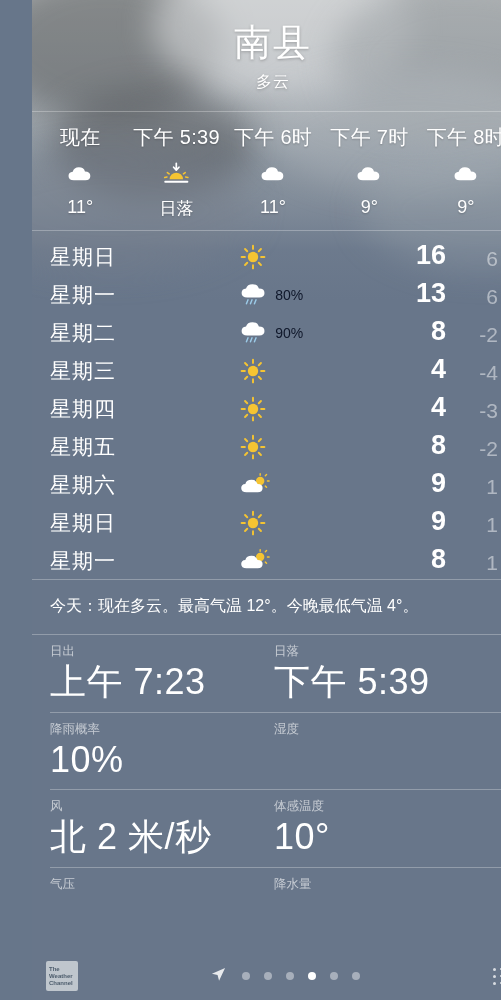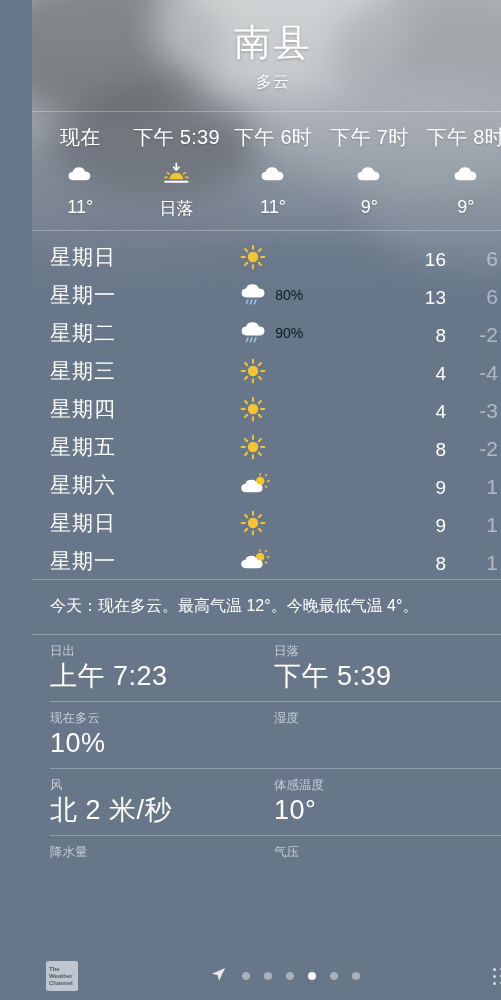--- a/index.html
+++ b/index.html
@@ -51,32 +51,32 @@
   .hour .htemp{font-size:18px;font-weight:500;text-shadow:0 1px 2px rgba(0,0,0,.22);}
   .hour .htemp.word{font-weight:300;font-size:17px;}
   .icon-wrap{height:28px;display:flex;align-items:center;justify-content:center;}
 
   
   .daily{padding:2px 0 4px 0;}
   .drow{display:flex;align-items:flex-end;height:38px;padding:0 16px 0 18px;}
   .dday{font-size:21px;font-weight:300;width:130px;letter-spacing:1px;}
   .dmid{flex:1;display:flex;align-items:center;justify-content:flex-start;padding-left:60px;gap:8px;}
   .dpop{font-size:14px;font-weight:500;color:#0f172a;}
-  .dhigh{width:52px;text-align:right;font-size:19px;font-weight:400;}
+  .dhigh{width:52px;text-align:right;font-size:27px;font-weight:700;}
   .dlow{width:52px;text-align:right;font-size:21px;font-weight:300;color:rgba(255,255,255,0.48);}
 
   
   .summary{padding:14px 18px 16px 18px;font-size:16px;line-height:1.55;font-weight:300;}
 
   
   .details{padding:0 0 0 0;}
   .drow2{display:flex;padding:0 16px 0 18px;}
   .dcell{flex:1;padding:8px 0 9px 0;}
   .dlabel{font-size:12.5px;font-weight:300;color:rgba(255,255,255,0.62);margin-bottom:1px;}
-  .dvalue{font-size:27px;font-weight:300;letter-spacing:.5px;line-height:1.15;}
+  .dvalue{font-size:36px;font-weight:300;letter-spacing:.5px;line-height:1.15;}
 
   
   .bottombar{position:absolute;left:0;bottom:0;width:501px;height:48px;
              display:flex;align-items:center;padding:0 14px;box-sizing:border-box;z-index:3;}
   .tw-logo{width:32px;height:30px;background:rgba(215,220,224,0.78);border-radius:2px;
            display:flex;flex-direction:column;justify-content:center;padding:2px 3px;box-sizing:border-box;}
   .tw-logo span{font-size:6px;line-height:7px;color:#4b5b6b;font-weight:700;}
   .dots{flex:1;display:flex;align-items:center;justify-content:center;gap:14px;}
   .dot{width:8px;height:8px;border-radius:50%;background:rgba(255,255,255,0.42);}
   .dot.active{background:#ffffff;}
@@ -369,46 +369,46 @@
             <div class="dvalue">上午 7:23</div>
           </div>
           <div class="dcell">
             <div class="dlabel">日落</div>
             <div class="dvalue">下午 5:39</div>
           </div>
         </div>
         <div class="hr inset"></div>
         <div class="drow2">
           <div class="dcell">
-            <div class="dlabel">现在多云</div>
+            <div class="dlabel">降雨概率</div>
             <div class="dvalue">10%</div>
           </div>
           <div class="dcell">
             <div class="dlabel">湿度</div>
           </div>
         </div>
         <div class="hr inset"></div>
         <div class="drow2">
           <div class="dcell">
             <div class="dlabel">风</div>
             <div class="dvalue">北 2 米/秒</div>
           </div>
           <div class="dcell">
             <div class="dlabel">体感温度</div>
             <div class="dvalue">10°</div>
           </div>
         </div>
         <div class="hr inset"></div>
         <div class="drow2">
           <div class="dcell">
+            <div class="dlabel">气压</div>
+            <div class="dvalue"></div>
+          </div>
+          <div class="dcell">
             <div class="dlabel">降水量</div>
-            <div class="dvalue"></div>
-          </div>
-          <div class="dcell">
-            <div class="dlabel">气压</div>
             <div class="dvalue"></div>
           </div>
         </div>
       </div>
   </div>
 
   <div class="bottombar">
     <div class="tw-logo">
       <span>The</span>
       <span>Weather</span>

